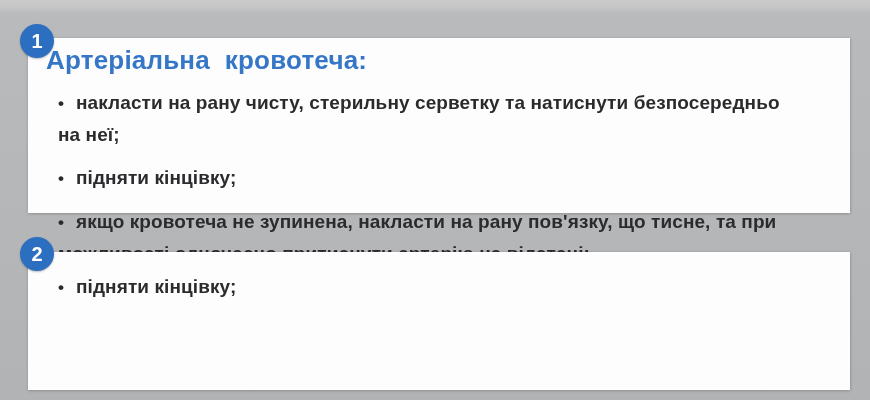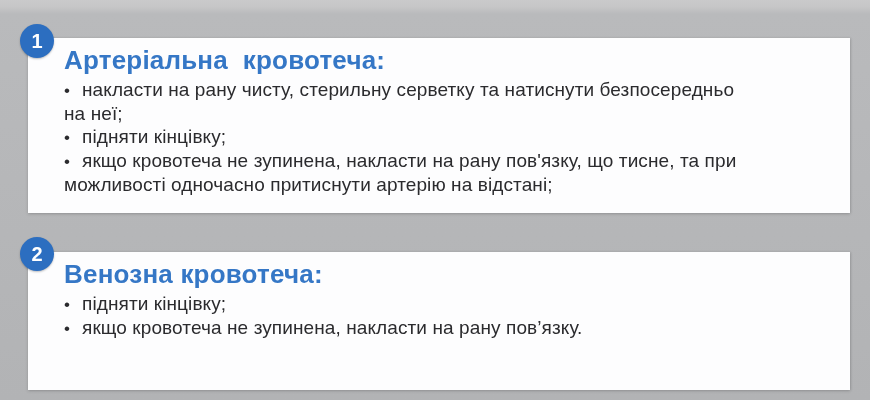--- a/index.html
+++ b/index.html
@@ -14,21 +14,21 @@
     overflow: hidden;
     background: linear-gradient(180deg, #cacacb 0px, #c6c6c7 7px, #b9babc 14px, #b2b3b5 100%);
   }
   .card {
     position: absolute;
     left: 28px;
     width: 822px;
     background: #fdfdfe;
     box-shadow: 0 1px 3px rgba(0,0,0,0.18), 1px 0 2px rgba(0,0,0,0.08);
     box-sizing: border-box;
-    padding: 7px 22px 6px 36px;
+    padding: 7px 22px 6px 18px;
   }
   .card-1 { top: 38px;  height: 175px; }
   .card-2 { top: 252px; height: 138px; }
   .badge {
     position: absolute;
     width: 34px;
     height: 34px;
     border-radius: 50%;
     background: #2c6ec0;
     color: #ffffff;
@@ -45,25 +45,25 @@
   .card-title {
     margin: 0 0 3px 0;
     color: #3577c6;
     font-size: 26px;
     line-height: 30px;
     font-weight: 700;
     letter-spacing: 0.2px;
     white-space: pre-wrap;
   }
   .bullet {
-    margin: 0;
+    margin: 12px;
     color: #2b2b2e;
     font-size: 19px;
-    line-height: 23px;
-    font-weight: 400;
+    line-height: 31px;
+    font-weight: 700;
     letter-spacing: 0.1px;
     white-space: pre-wrap;
   }
   .bullet .marker {
     display: inline-block;
     width: 18px;
     font-size: 17px;
   }
 </style>
 </head>
@@ -81,18 +81,16 @@
   <div class="card card-1">
     <h2 class="card-title">Артеріальна  кровотеча:</h2>
     <p class="bullet"><span class="marker">•</span><span>накласти на рану чисту, стерильну серветку та натиснути безпосередньо
 на неї;</span></p>
     <p class="bullet"><span class="marker">•</span><span>підняти кінцівку;</span></p>
     <p class="bullet"><span class="marker">•</span><span>якщо кровотеча не зупинена, накласти на рану пов'язку, що тисне, та при
 можливості одночасно притиснути артерію на відстані;</span></p>
   </div>
 
   <div class="card card-2">
-    <h2 class="card-title">Венозна кровотеча:</h2>
     <p class="bullet"><span class="marker">•</span><span>підняти кінцівку;</span></p>
-    <p class="bullet"><span class="marker">•</span><span>якщо кровотеча не зупинена, накласти на рану пов’язку.</span></p>
   </div>
 
 </div>
 
 </body></html>

